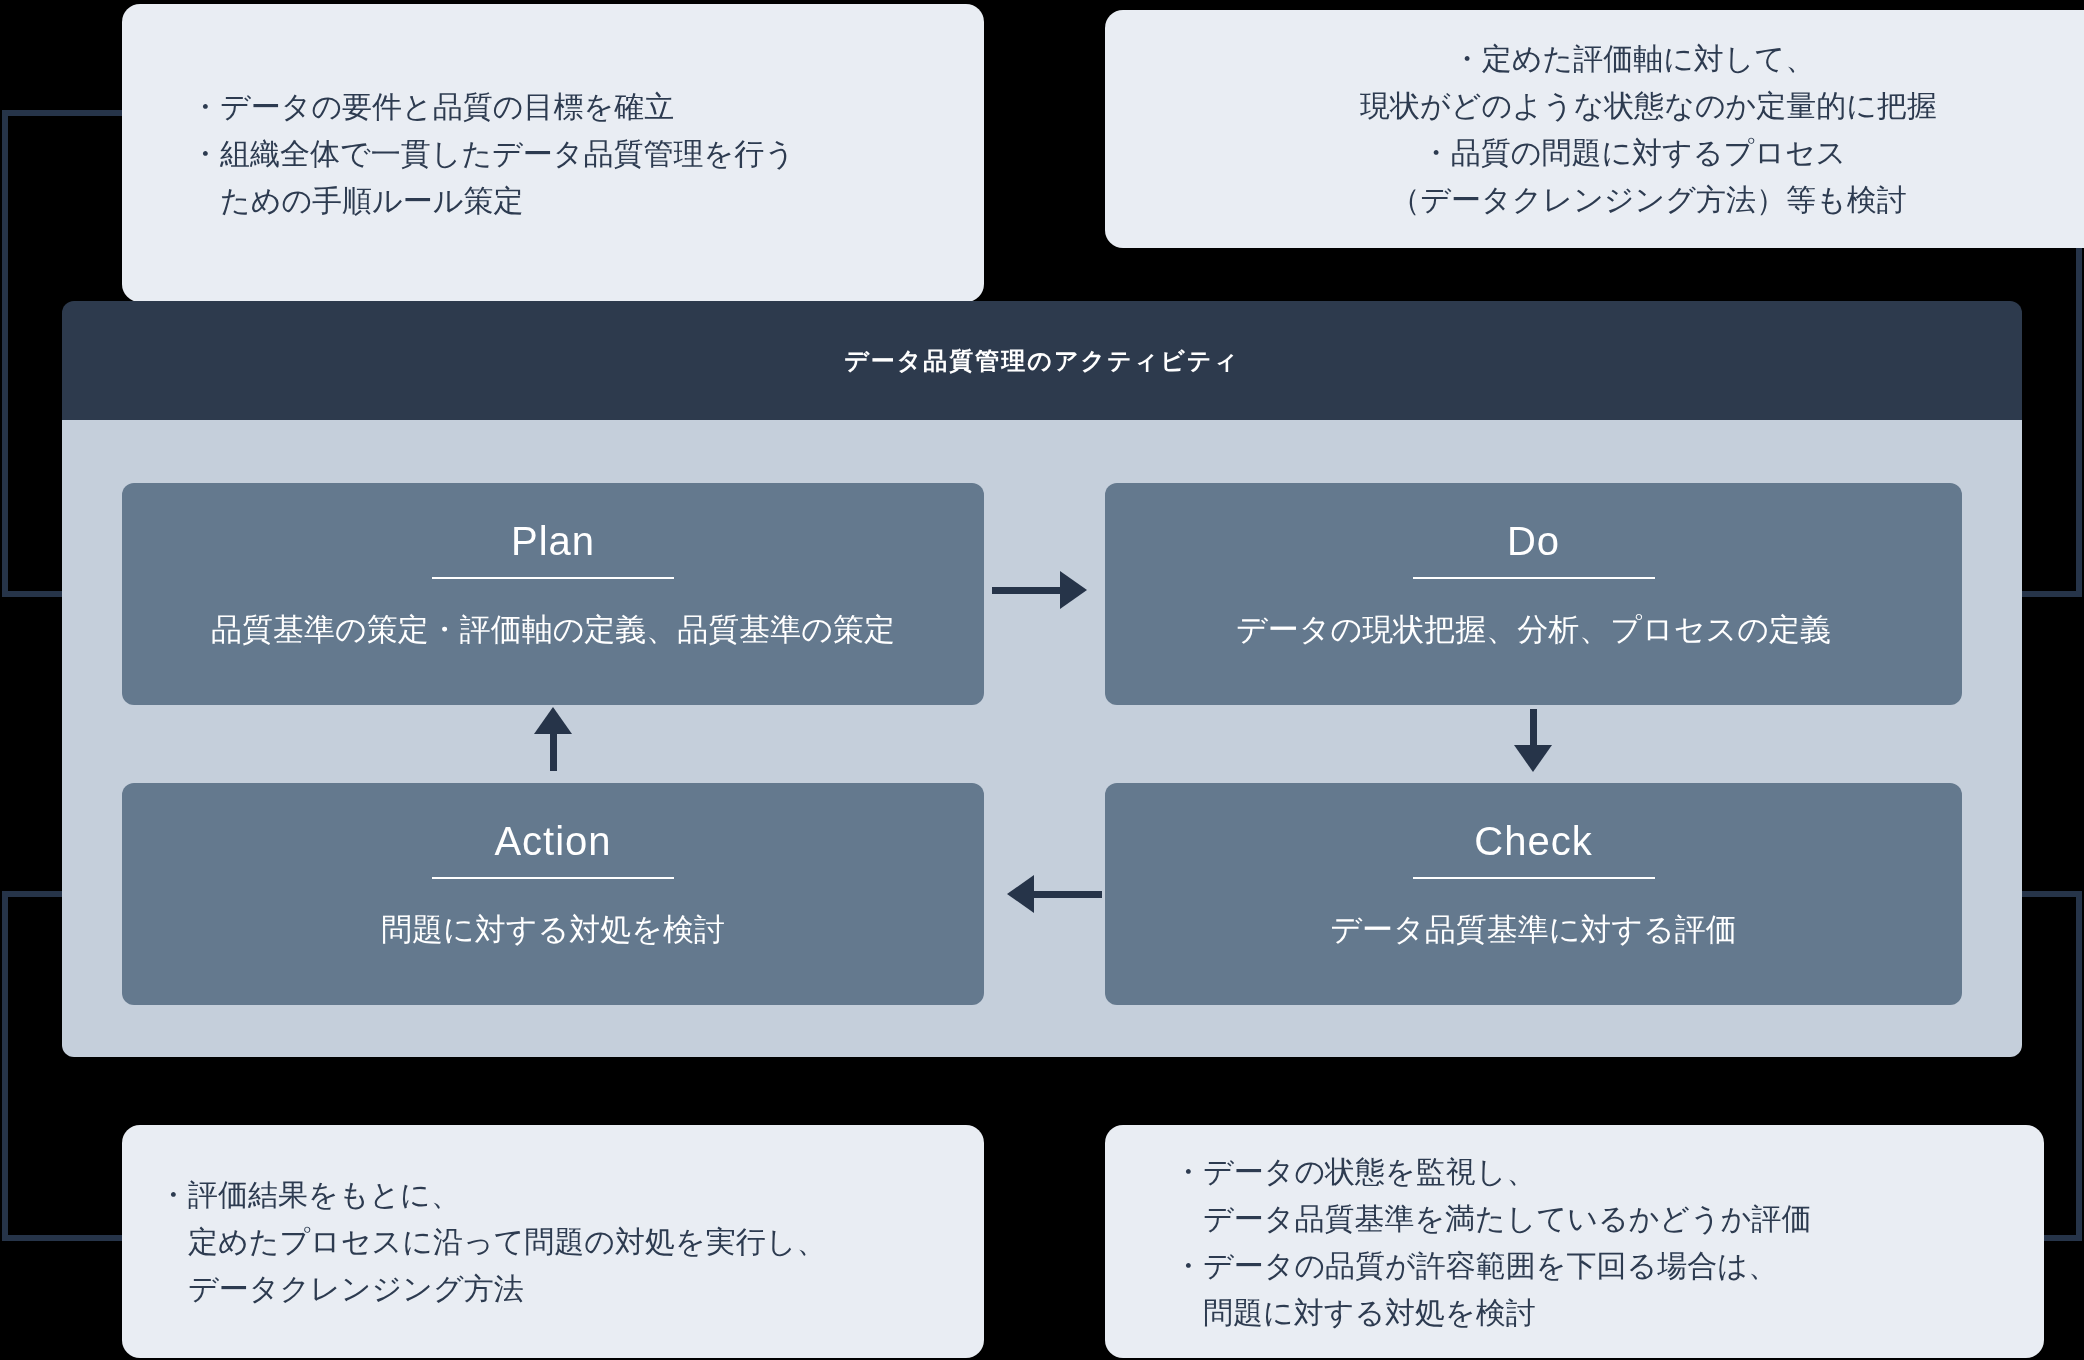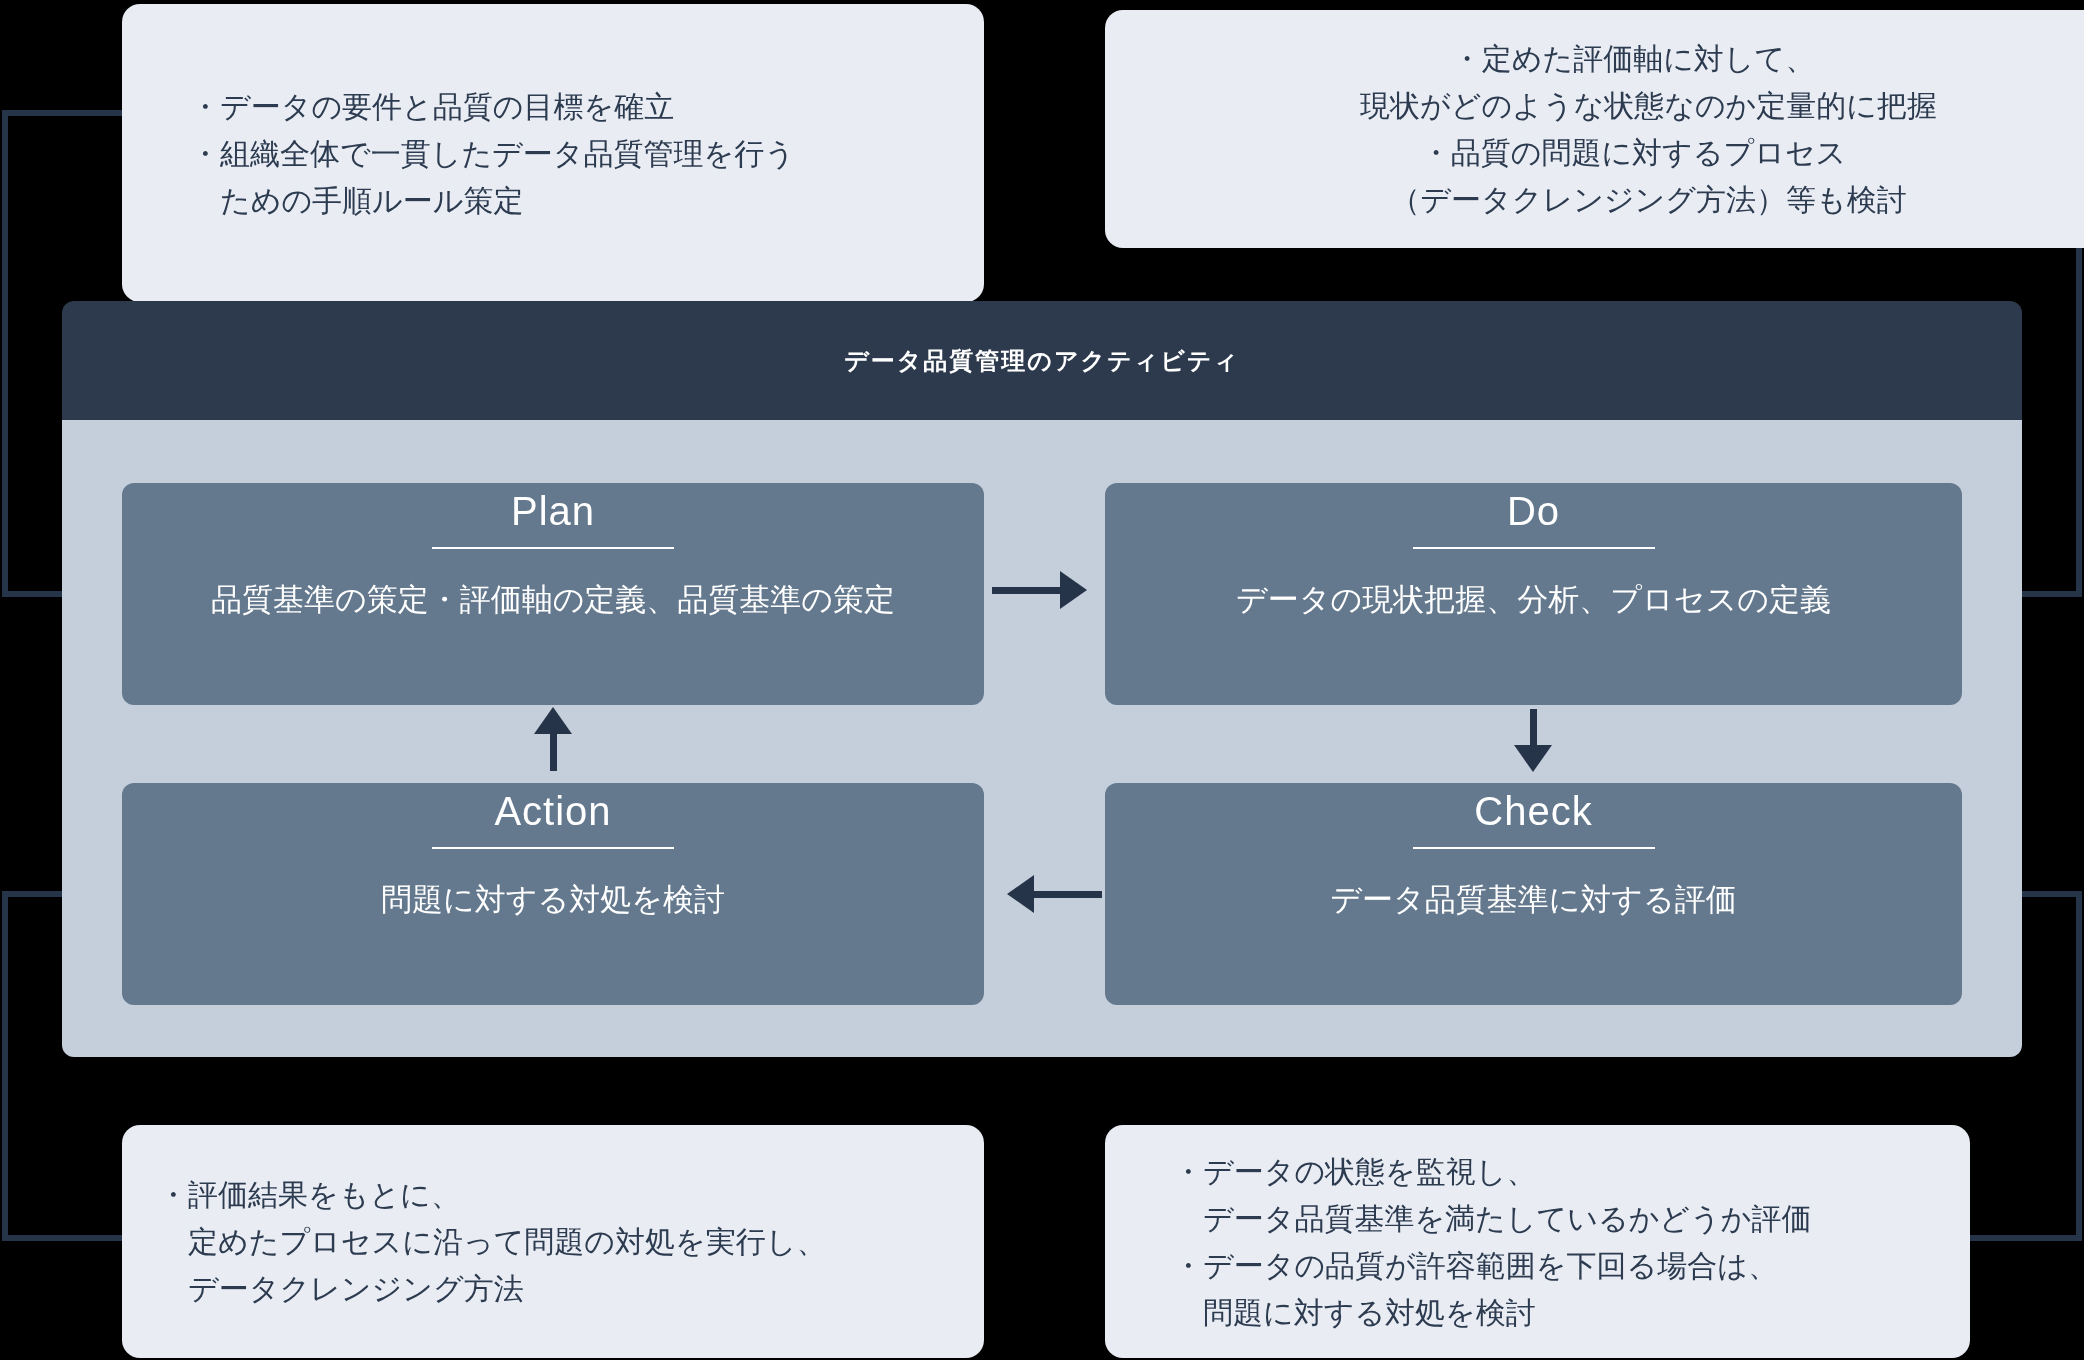--- a/index.html
+++ b/index.html
@@ -38,21 +38,21 @@
     padding-right: 20px;
     font-size: 30px;
     font-weight: 500;
     line-height: 47px;
     color: var(--text_dark);
   }
   .callout div { white-space: pre; }
   .callout.tl { left: 122px;  top: 4px;    width: 862px; height: 298px; }
   .callout.tr { left: 1105px; top: 10px;    width: 1009px; height: 238px; align-items: center; }
   .callout.bl { left: 122px;  top: 1125px; width: 862px; height: 233px; padding-left: 36px; }
-  .callout.br { left: 1105px; top: 1125px; width: 865px; height: 233px; }
+  .callout.br { left: 1105px; top: 1125px; width: 939px; height: 233px; }
 
   
   .panel-header {
     position: absolute;
     left: 62px; top: 301px;
     width: 1960px; height: 119px;
     background: var(--header_bg);
     border-radius: 12px 12px 0 0;
     display: flex;
     align-items: center;
@@ -72,20 +72,21 @@
 
   
   .pdca-box {
     position: absolute;
     background: var(--box_bg);
     border-radius: 12px;
     color: var(--text_light);
     display: flex;
     flex-direction: column;
     align-items: center;
+    padding-top: 30px;
     text-align: center;
   }
   .pdca-box .phase-label {
     font-size: 40px;
     font-weight: 500;
     line-height: 56px;
     letter-spacing: 1px;
   }
   .pdca-box .phase-divider {
     width: 242px;

